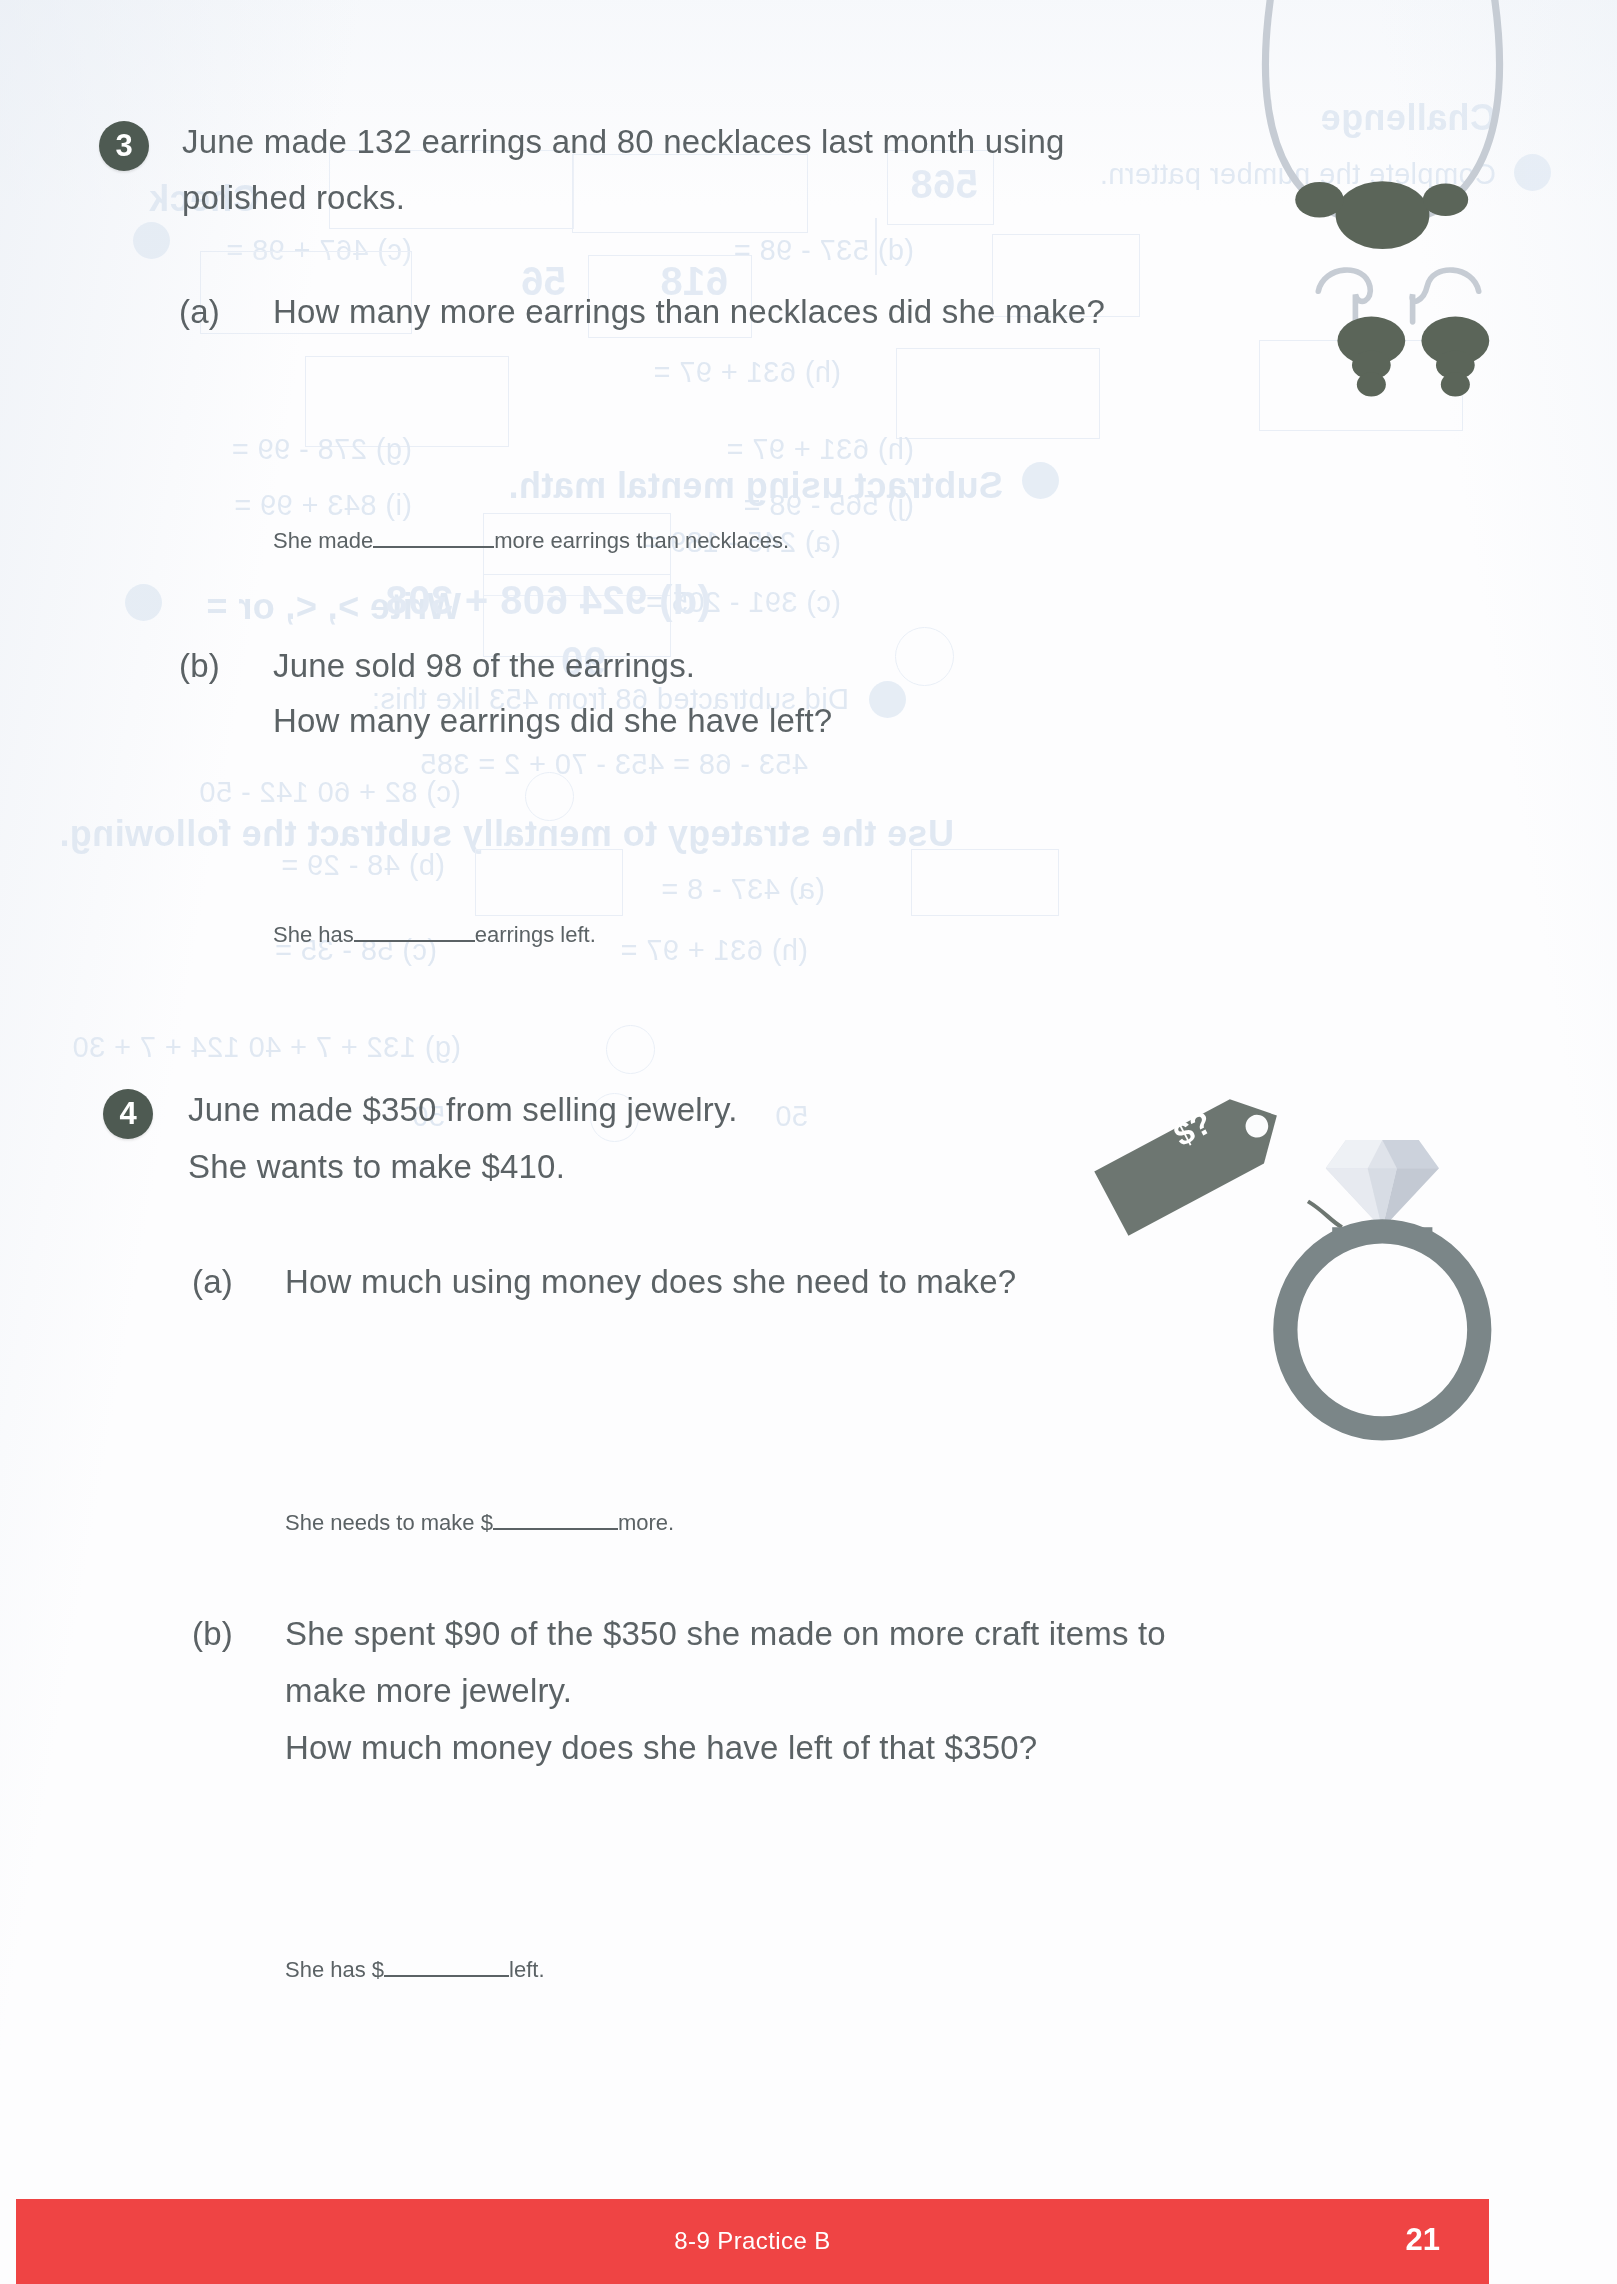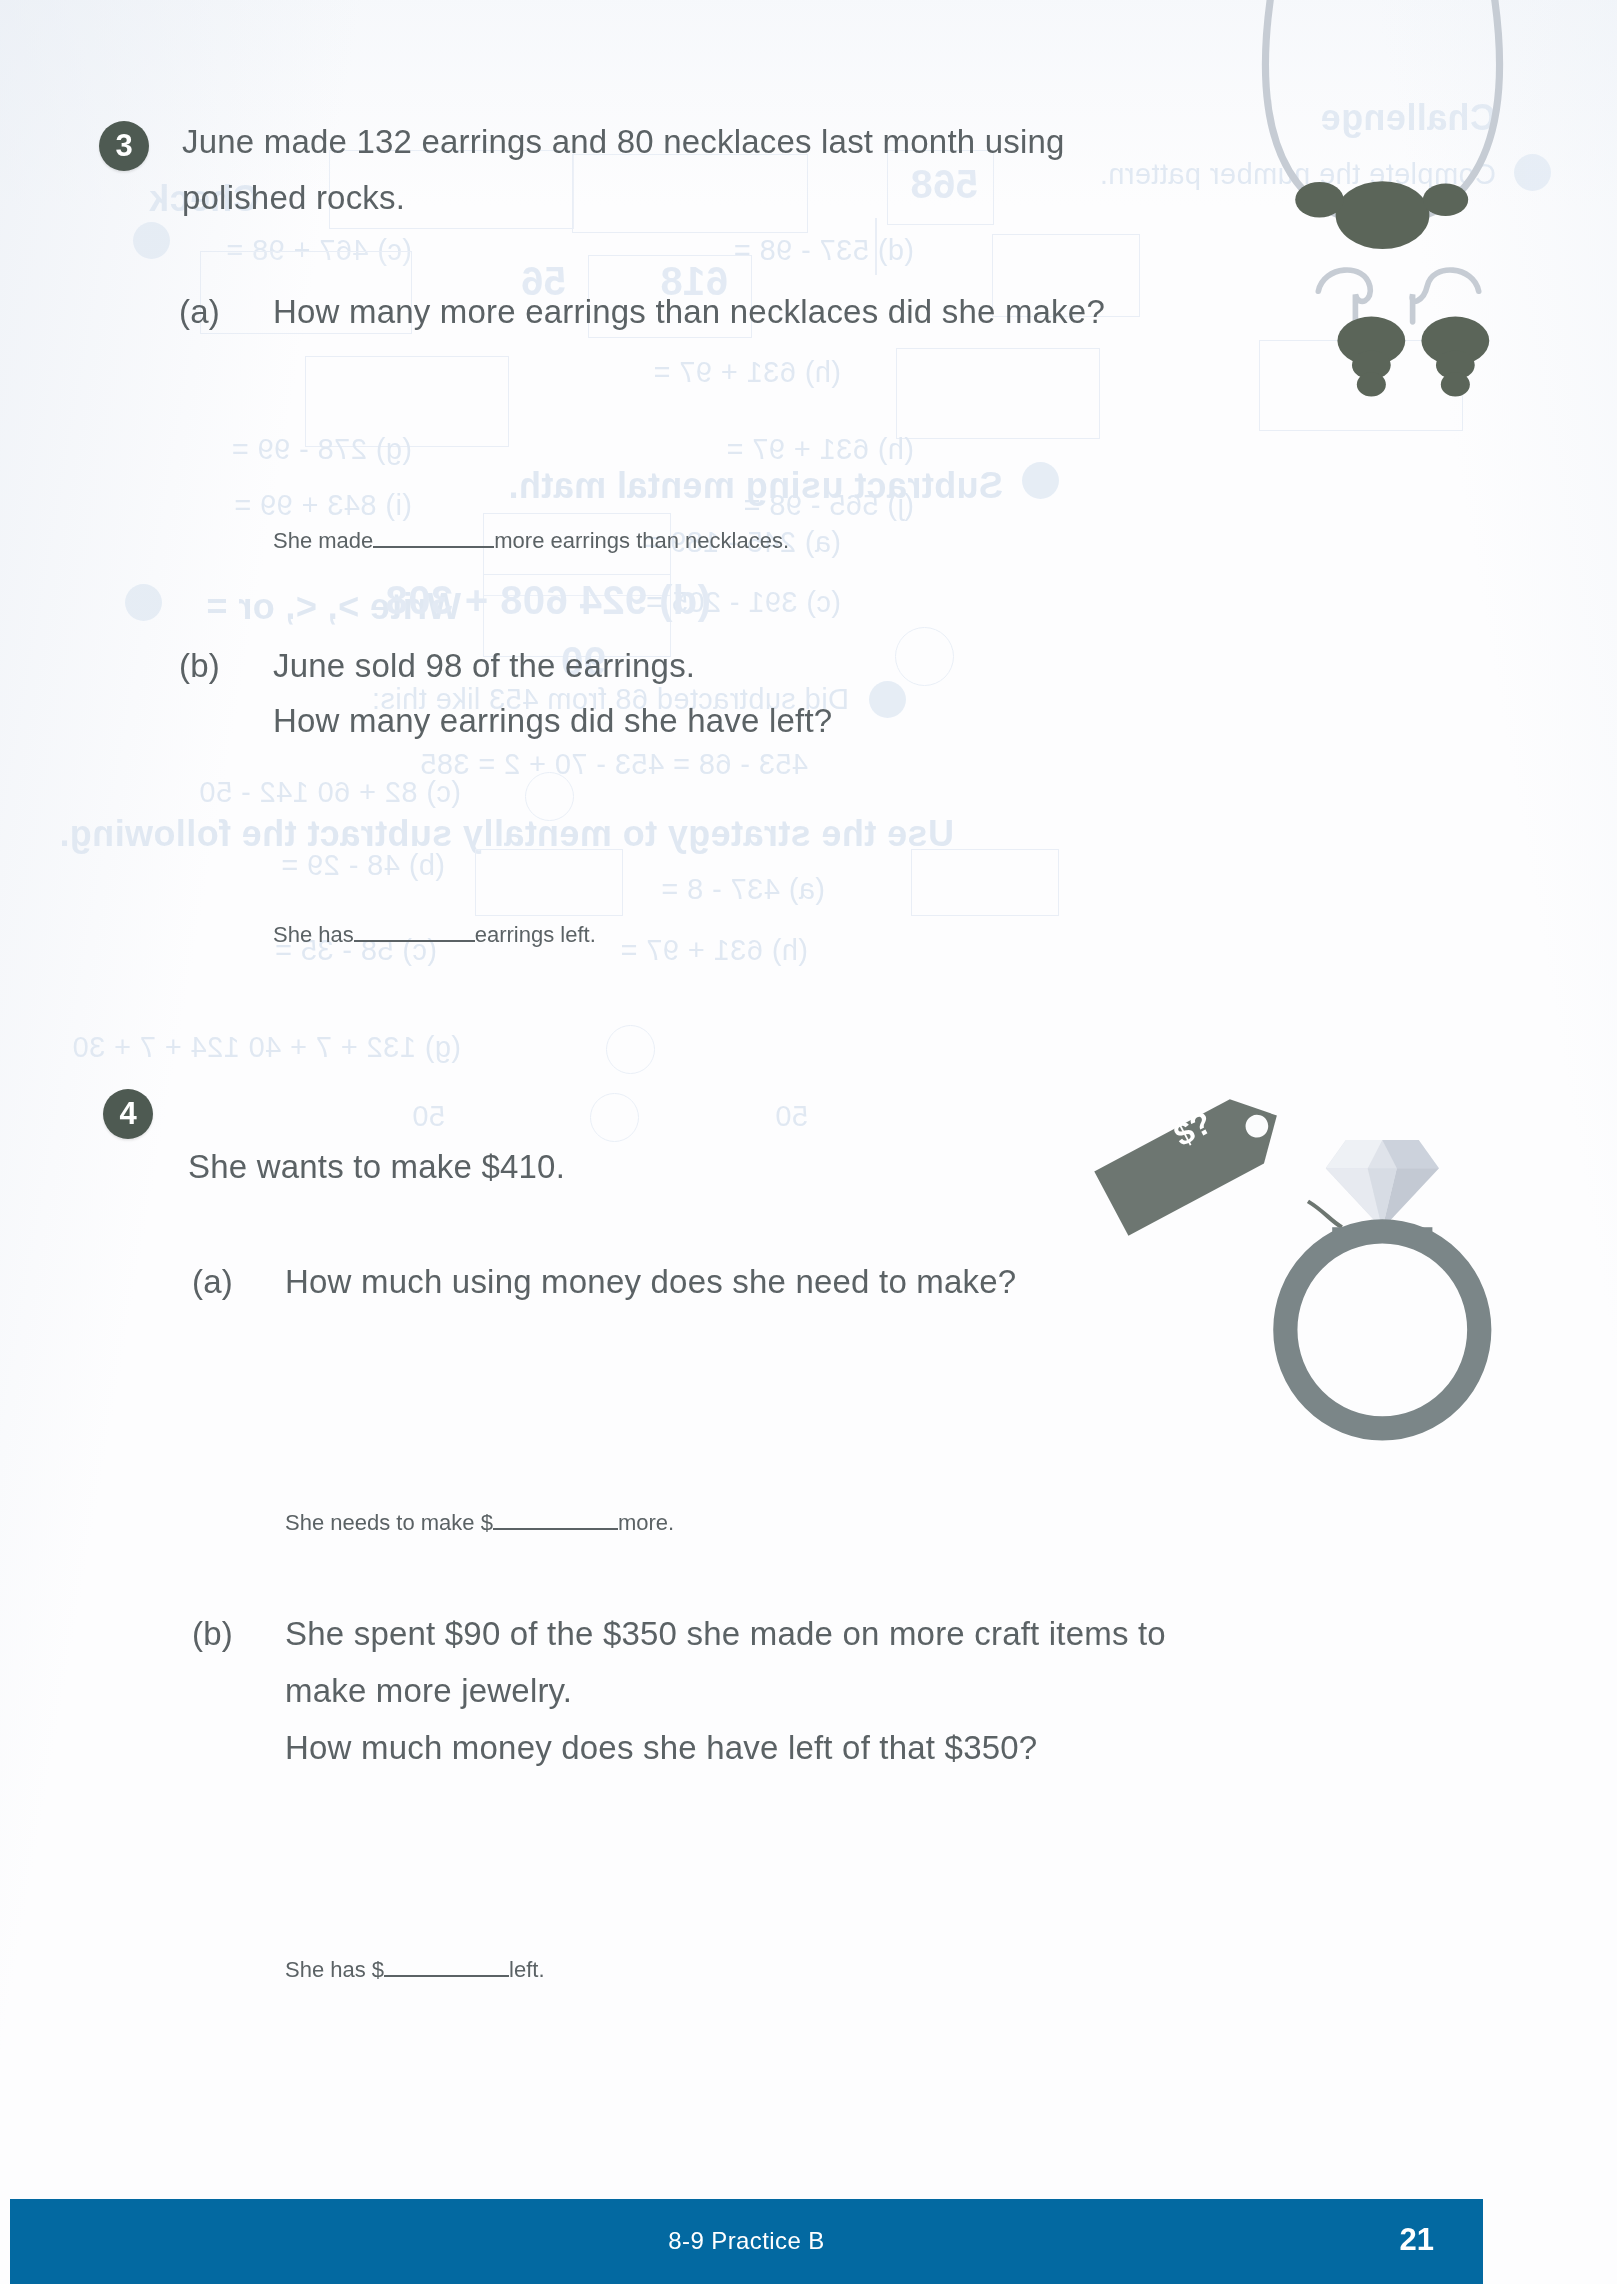--- a/index.html
+++ b/index.html
@@ -117,25 +117,25 @@
     display: inline-block;
     border-bottom: 2.4px solid #5b6265;
     vertical-align: baseline;
   }
   .blank-w1 { width: 121px; }
   .blank-w2 { width: 125px; }
 
   
   .footer {
     position: absolute;
-    left: 10px;
+    left: 16px;
     bottom: 0;
     width: 1473px;
     height: 85px;
-    background: #0369a1;
+    background: #ef4444;
   }
   .footer-title {
     position: absolute;
     left: 0; right: 0;
     top: 27.5px;
     text-align: center;
     color: #ffffff;
     font-size: 24px;
     letter-spacing: 0.4px;
   }
@@ -316,20 +316,21 @@
     <div class="line" style="left:179px; top:647px;">(b)</div>
     <div class="line" style="left:273px; top:647px;">June sold 98 of the earrings.</div>
     <div class="line" style="left:273px; top:702px;">How many earrings did she have left?</div>
 
     <div class="label" style="left:273px; top:922px;text-align:right;">
       <span>She has</span><span class="blank blank-w1"></span><span>earrings left.</span>
     </div>
 
     <div class="qnum" style="left:103px; top:1089px;">4</div>
 
+    <div class="line" style="left:188px; top:1091px;">June made $350 from selling jewelry.</div>
     <div class="line" style="left:188px; top:1148px;">She wants to make $410.</div>
 
     <div class="line" style="left:192px; top:1263px;">(a)</div>
     <div class="line" style="left:285px; top:1263px;">How much using money does she need to make?</div>
 
     <div class="label" style="left:285px; top:1510px;">
       <span>She needs to make $</span><span class="blank blank-w2"></span><span>more.</span>
     </div>
 
     <div class="line" style="left:192px; top:1615px;">(b)</div>

